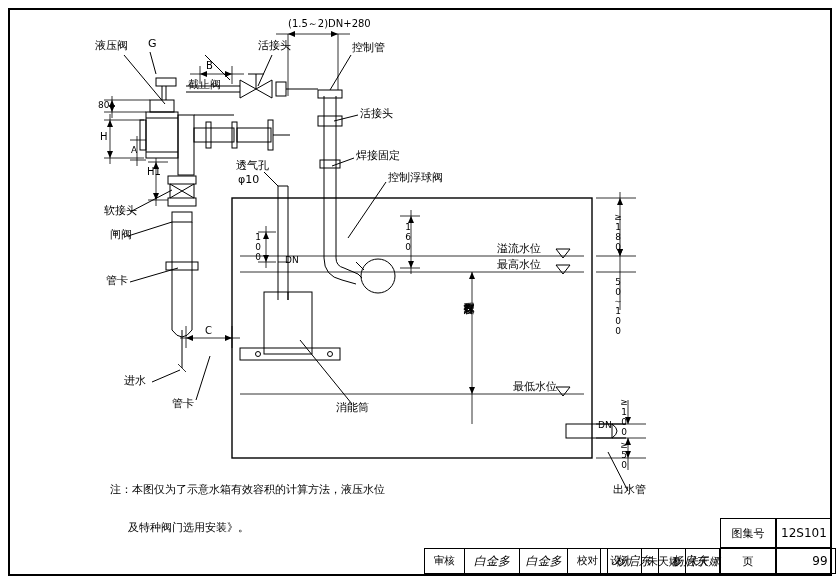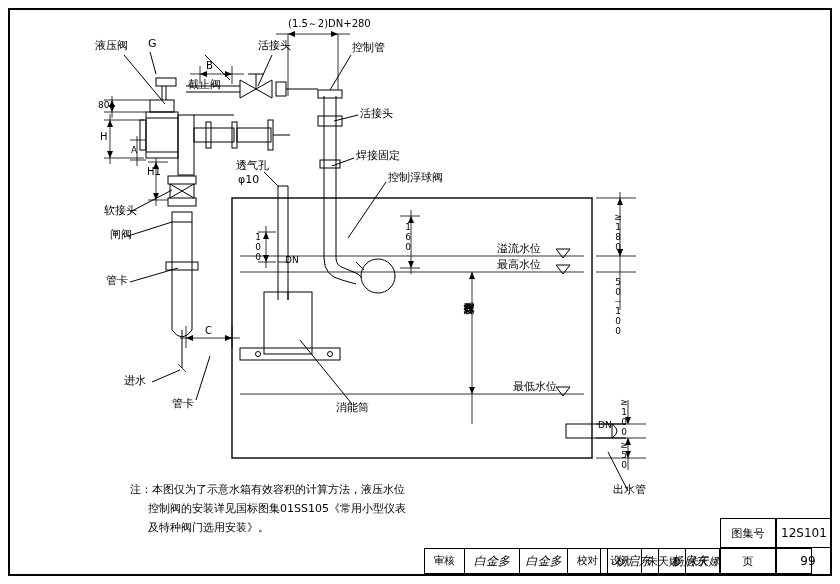--- a/index.html
+++ b/index.html
@@ -4,28 +4,28 @@
 <style>
   html,body{margin:0;padding:0;background:#fff;}
   body{width:840px;height:584px;font-family:"DejaVu Sans","Liberation Sans",sans-serif;color:#000;}
   #page{position:relative;width:840px;height:584px;overflow:hidden;}
   .frame{position:absolute;left:8px;top:8px;width:824px;height:568px;border:2px solid #000;box-sizing:border-box;}
   .lbl{position:absolute;font-size:11px;line-height:12px;white-space:nowrap;}
   .lbl.sm{font-size:10px;}
   .lbl.xs{font-size:9px;}
   .vtext{position:absolute;font-size:11px;writing-mode:vertical-rl;text-orientation:upright;white-space:nowrap;line-height:12px;}
   svg{position:absolute;left:0;top:0;}
-  .note{position:absolute;font-size:11px;line-height:19px;white-space:nowrap;margin-left:20px;}
+  .note{position:absolute;font-size:11px;line-height:19px;white-space:nowrap;}
   
   .tb{position:absolute;box-sizing:border-box;border:1.5px solid #000;}
   .tbtitle{left:424px;top:518px;width:296px;height:30px;display:flex;align-items:center;justify-content:center;font-size:15px;font-weight:bold;letter-spacing:1px;}
   .tbnum{left:720px;top:518px;width:56px;height:30px;display:flex;align-items:center;justify-content:center;font-size:11px;}
   .tbnumv{left:776px;top:518px;width:56px;height:30px;display:flex;align-items:center;justify-content:center;font-size:12px;}
   .tbrow2{left:720px;top:548px;width:56px;height:26px;display:flex;align-items:center;justify-content:center;font-size:11px;}
-  .tbrow2v{left:776px;top:548px;width:36px;height:26px;display:flex;align-items:center;justify-content:center;font-size:12px;padding-left:28px;}
+  .tbrow2v{left:776px;top:548px;width:60px;height:26px;display:flex;align-items:center;justify-content:center;font-size:12px;padding-left:28px;}
   .cellrow{position:absolute;left:424px;top:548px;width:296px;height:26px;display:flex;align-items:center;box-sizing:border-box;}
   .cell{height:26px;display:flex;align-items:center;justify-content:center;box-sizing:border-box;border-right:1.5px solid #000;font-size:10.5px;}
   .cell:last-child{border-right:none;}
   .sign{font-family:Liberation Serif, serif;font-style:italic;font-size:12px;}
 </style>
 </head>
 <body>
 
 <div id="page">
 
@@ -257,21 +257,20 @@
   <div class="vtext xs" style="left:252px;top:232px;font-size:9px;">100</div>
   <div class="vtext xs" style="left:402px;top:222px;font-size:9px;">160</div>
   <div class="vtext xs" style="left:612px;top:212px;font-size:9px;">≥180</div>
   <div class="vtext xs" style="left:612px;top:277px;font-size:9px;">50～100</div>
   <div class="vtext xs" style="left:618px;top:397px;font-size:9px;">≥100</div>
   <div class="vtext xs" style="left:618px;top:440px;font-size:9px;">≥50</div>
   <div class="lbl xs" style="left:285px;top:254px;">DN</div>
   <div class="lbl xs" style="left:598px;top:419px;">DN</div>
 
   <div class="note" style="left:110px;top:480px;">注：本图仅为了示意水箱有效容积的计算方法，液压水位</div>
-  <div class="note" style="left:128px;top:499px;">控制阀的安装详见国标图集01SS105《常用小型仪表</div>
   <div class="note" style="left:128px;top:518px;">及特种阀门选用安装》。</div>
 
   <div class="tb tbnum">图集号</div>
   <div class="tb tbnumv">12S101</div>
   <div class="tb tbrow2">页</div>
   <div class="tb tbrow2v">99</div>
 
   <div class="tb cellrow">
     <div class="cell" style="width:40px;">审核</div>
     <div class="cell sign" style="width:56px;">白金多</div>

